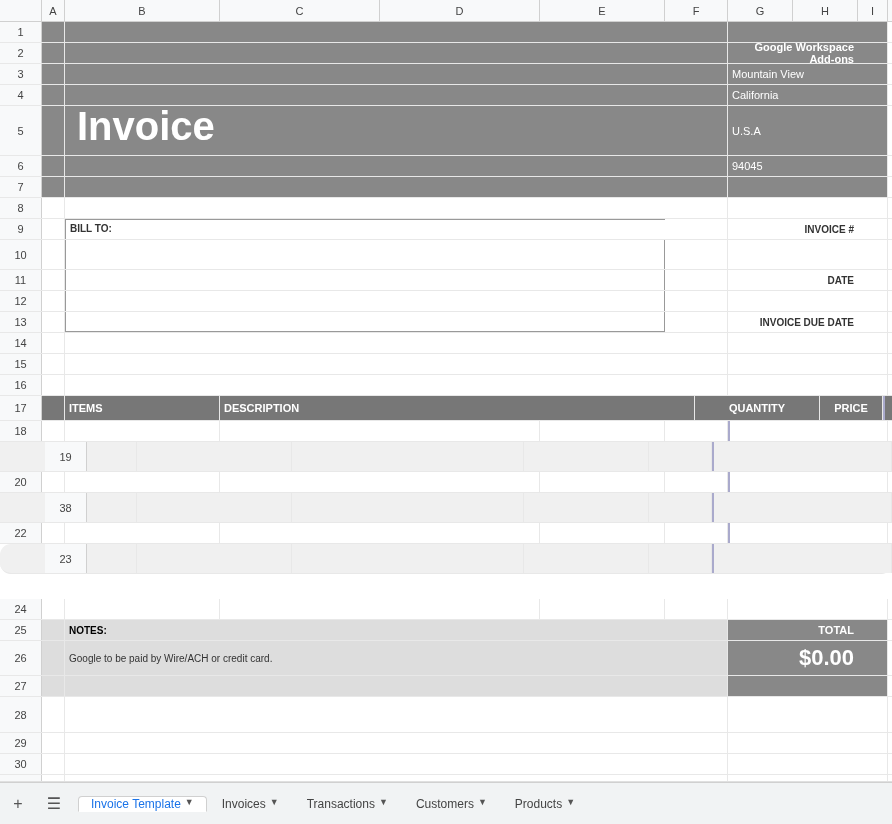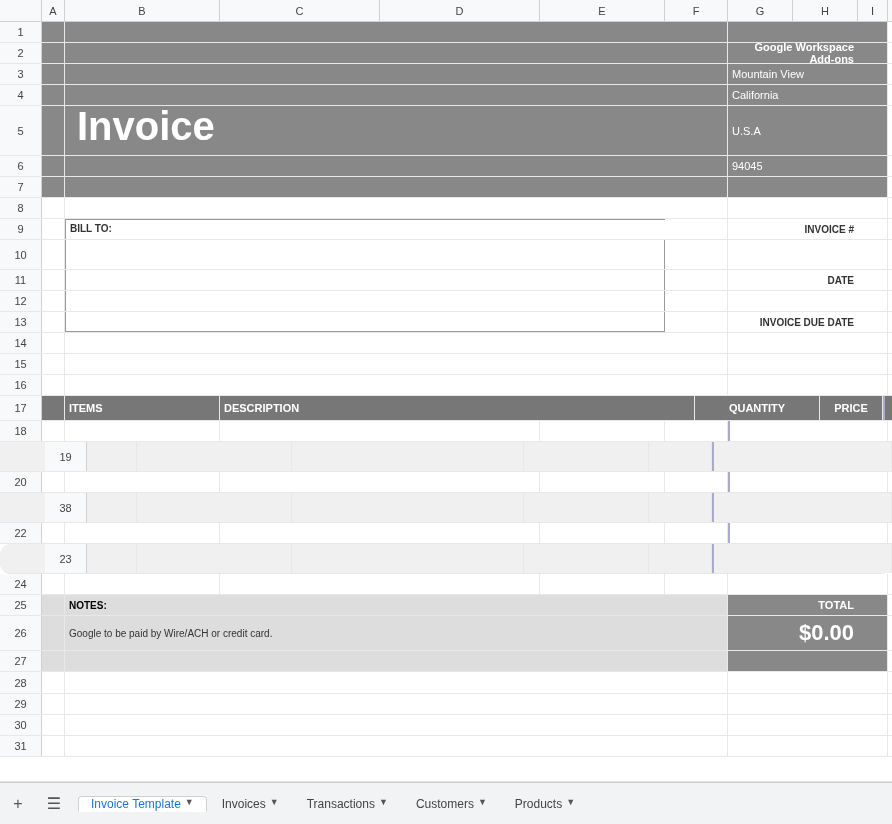--- a/index.html
+++ b/index.html
@@ -489,21 +489,21 @@
       <div class="row-number">23</div>
       <div class="cell col-a items-row-alt"></div>
       <div class="cell col-b items-row-alt"></div>
       <div class="cell items-row-alt" style="width: calc(160px + 160px);"></div>
       <div class="cell col-e items-row-alt"></div>
       <div class="cell col-f items-row-alt"></div>
       <div class="cell merged-g-to-h items-row-alt amount-cell no-right-border"></div>
       <div class="cell col-i items-row-alt"></div>
     </div>
 
-    <div class="grid-row" style="height:21px;">
+    <div class="grid-row" style="height:21px;margin-top:25px;">
       <div class="row-number">24</div>
       <div class="cell col-a"></div>
       <div class="cell col-b"></div>
       <div class="cell" style="width: calc(160px + 160px);"></div>
       <div class="cell col-e"></div>
       <div class="cell col-f"></div>
       <div class="cell merged-g-to-h no-right-border"></div>
       <div class="cell col-i"></div>
     </div>
 
@@ -524,21 +524,21 @@
     </div>
 
     <div class="grid-row" style="height:21px;">
       <div class="row-number">27</div>
       <div class="cell col-a notes-bg"></div>
       <div class="cell notes-bg" style="width: calc(155px + 160px + 160px + 125px + 63px);"></div>
       <div class="cell merged-g-to-h total-bg no-right-border"></div>
       <div class="cell col-i total-bg"></div>
     </div>
 
-    <div class="grid-row" style="height:22px;">
+    <div class="grid-row" style="height:36px;">
       <div class="row-number">28</div>
       <div class="cell col-a"></div>
       <div class="cell merged-b-to-e no-right-border"></div>
       <div class="cell col-f"></div>
       <div class="cell merged-g-to-h no-right-border"></div>
       <div class="cell col-i"></div>
     </div>
 
     <div class="grid-row" style="height:21px;">
       <div class="row-number">29</div>

